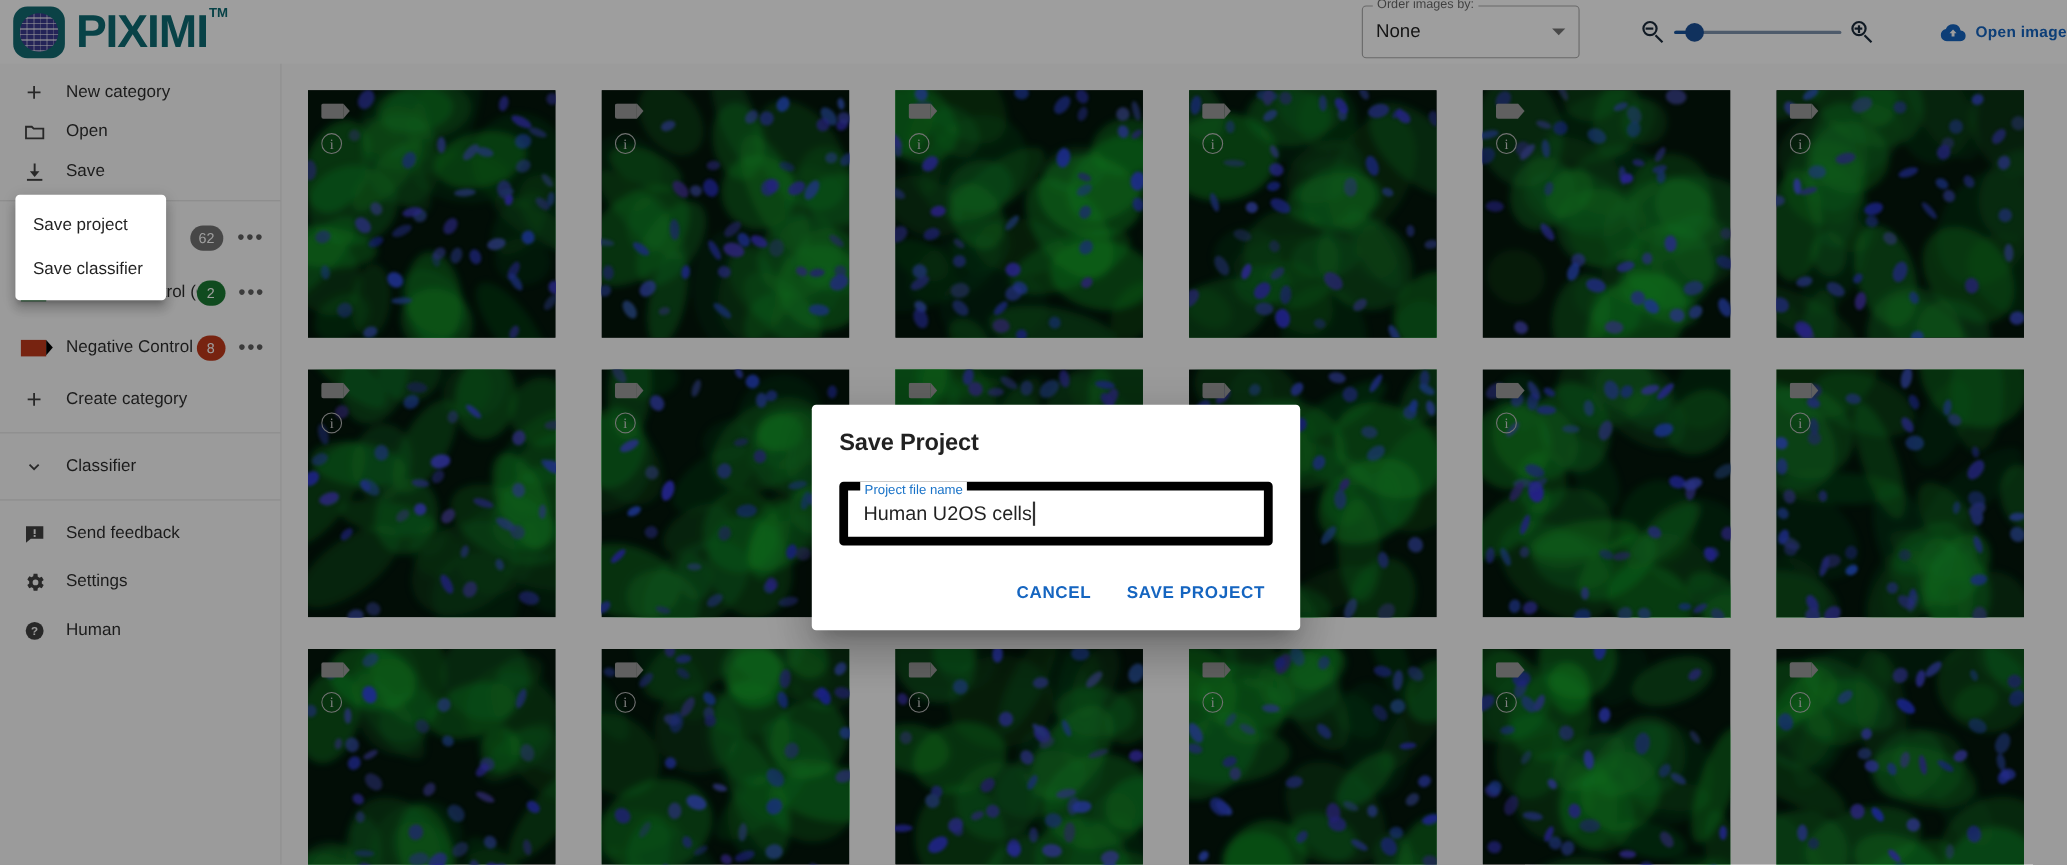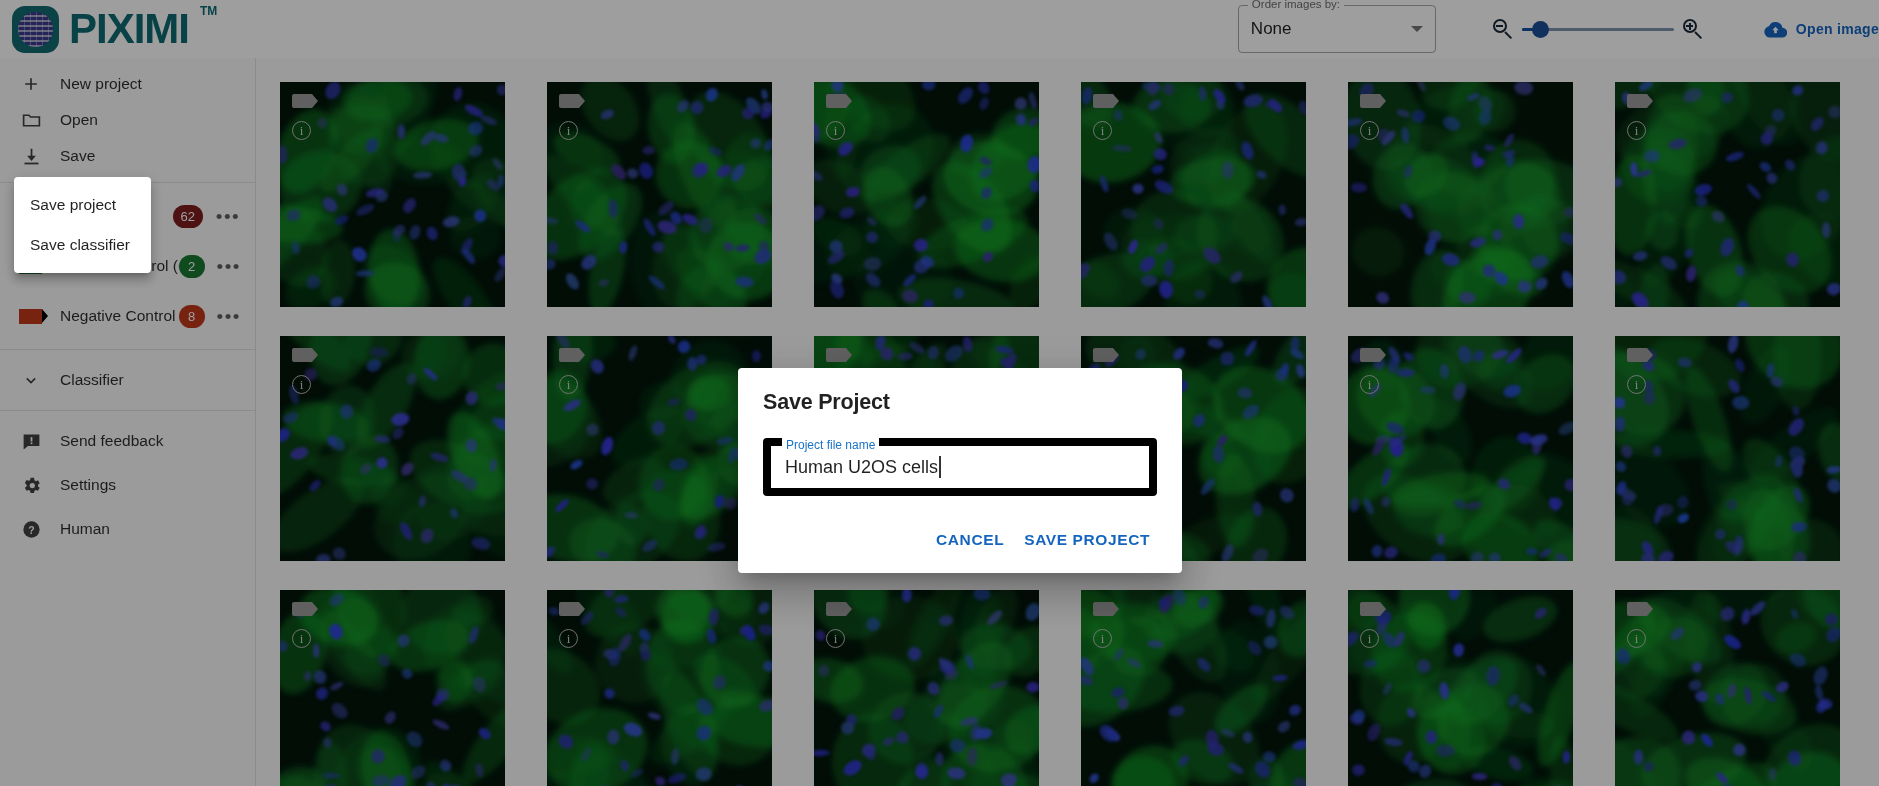--- a/index.html
+++ b/index.html
@@ -23,21 +23,21 @@
     position: relative; overflow: hidden; }
   .logo-inner::before {
     content: ""; position: absolute; inset: 0;
     background:
       repeating-linear-gradient(0deg, rgba(255,255,255,.55) 0 1.5px, transparent 1.5px 5px),
       repeating-linear-gradient(90deg, rgba(255,255,255,.3) 0 1.5px, transparent 1.5px 6px);
   }
   .logo-text { font-size: 42px; font-weight: bold; color: #0d6b73; letter-spacing: -1px;
     margin-left: -9px; line-height: 1; font-family: "Liberation Sans", sans-serif; padding-left: 19px; }
   .logo-tm { font-size: 12px; color: #0d6b73; vertical-align: top; font-weight: bold;
-    position: relative; top: -18px; left: 11px; }
+    position: relative; top: -18px; left: 1px; }
 
   .header-right { margin-left: auto; display: flex; align-items: center; padding-right: 0; gap: 38px; }
 
   .order-field {
     position: relative; width: 198px; height: 48px; border: 1px solid rgba(0,0,0,.34);
     border-radius: 4px; display: flex; align-items: center; padding: 0 12px;
     margin-right: 18px;
   }
   .order-legend {
     position: absolute; top: -8px; left: 9px; background: #fff; padding: 0 4px;
@@ -130,21 +130,21 @@
     padding: 22px 25px 0 25px;
   }
   .dialog-title { font-size: 21.5px; font-weight: bold; color: rgba(0,0,0,.87); letter-spacing: -.2px; }
   .input-field { position: relative; margin-top: 23px; height: 58px;
     border: 8px solid #000000; border-radius: 4px; display: flex; align-items: center; padding: 0 14px; }
   .input-legend { position: absolute; top: -8px; left: 11px; background: #fff; padding: 0 4px;
     font-size: 12px; color: #1a73c8; }
   .input-value { font-size: 18px; color: rgba(0,0,0,.87); }
   .caret { display: inline-block; width: 1.5px; height: 22px; background: #333;
     margin-left: 1px; vertical-align: -4px; }
-  .dialog-actions { position: absolute; right: 22px; bottom: 16px; display: flex; align-items: center; }
+  .dialog-actions { position: absolute; right: 22px; bottom: 16px; display: flex; align-items: center; gap: 12px; }
   .dlg-btn { font-size: 15.5px; font-weight: bold; color: #1565c0; letter-spacing: .6px;
     padding: 8px 10px; cursor: pointer; }
 </style>
 </head>
 <body>
 
 <div id="app">
 
   <div class="header">
     <div class="logo-wrap">
@@ -196,21 +196,21 @@
   </div>
 
   <div class="sidebar">
 
     <div class="nav-item">
       <span class="nav-icon">
         <svg viewBox="0 0 24 24" width="20" height="20">
             <path d="M11 5h2v14h-2z M5 11h14v2H5z" fill="currentColor"></path>
           </svg>
       </span>
-      <span class="nav-label">New project</span>
+      <span class="nav-label">New category</span>
     </div>
 
     <div class="nav-item">
       <span class="nav-icon">
         <svg viewBox="0 0 24 24" width="21" height="21">
             <path d="M3 6h6l2 2h10v10H3z" fill="none" stroke="currentColor" stroke-width="1.9"></path>
           </svg>
       </span>
       <span class="nav-label">Open</span>
     </div>
@@ -223,38 +223,46 @@
         </svg>
       </span>
       <span class="nav-label">Save</span>
     </div>
 
     <div class="divider"></div>
 
     <div class="cat-row">
       <span class="cat-tag" style="background:#9b9b9b"></span>
       <span class="cat-label">Unknown</span>
-      <span class="cat-badge" style="background:#7f1d1d">62</span>
+      <span class="cat-badge" style="background:#737373">62</span>
       <span class="cat-dots">•••</span>
     </div>
 
     <div class="cat-row">
       <span class="cat-tag" style="background:#1b7a32"></span>
       <span class="cat-label">Positive Control (G…</span>
       <span class="cat-badge" style="background:#1b7a32">2</span>
       <span class="cat-dots">•••</span>
     </div>
 
     <div class="cat-row">
       <span class="cat-tag" style="background:#c0391b"></span>
       <span class="cat-label">Negative Control (…</span>
       <span class="cat-badge" style="background:#c0391b">8</span>
       <span class="cat-dots">•••</span>
     </div>
 
+    <div class="nav-item" style="height:44px">
+      <span class="nav-icon">
+        <svg viewBox="0 0 24 24" width="20" height="20">
+            <path d="M11 5h2v14h-2z M5 11h14v2H5z" fill="currentColor"></path>
+          </svg>
+      </span>
+      <span class="nav-label">Create category</span>
+    </div>
 
     <div class="divider"></div>
 
     <div class="nav-item" style="height:44px">
       <span class="nav-icon">
         <svg viewBox="0 0 24 24" width="20" height="20">
             <path d="M7 10l5 5 5-5" fill="none" stroke="currentColor" stroke-width="2"></path>
           </svg>
       </span>
       <span class="nav-label">Classifier</span>

